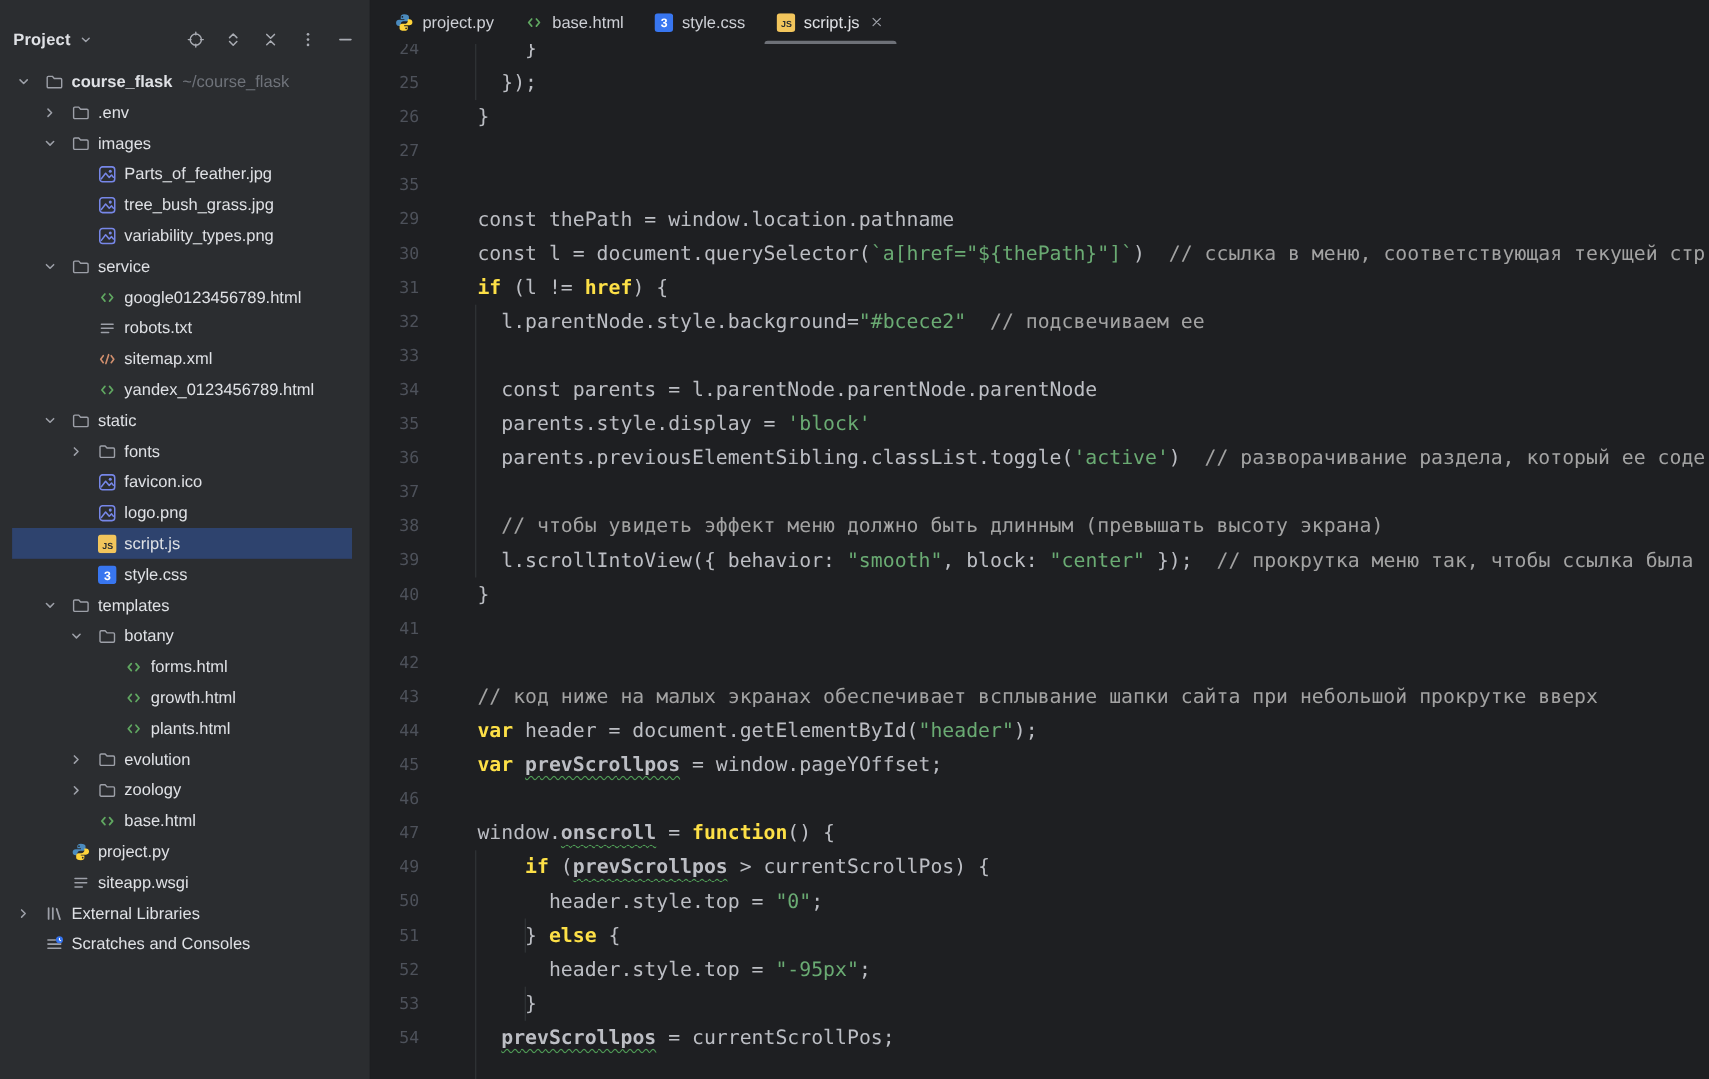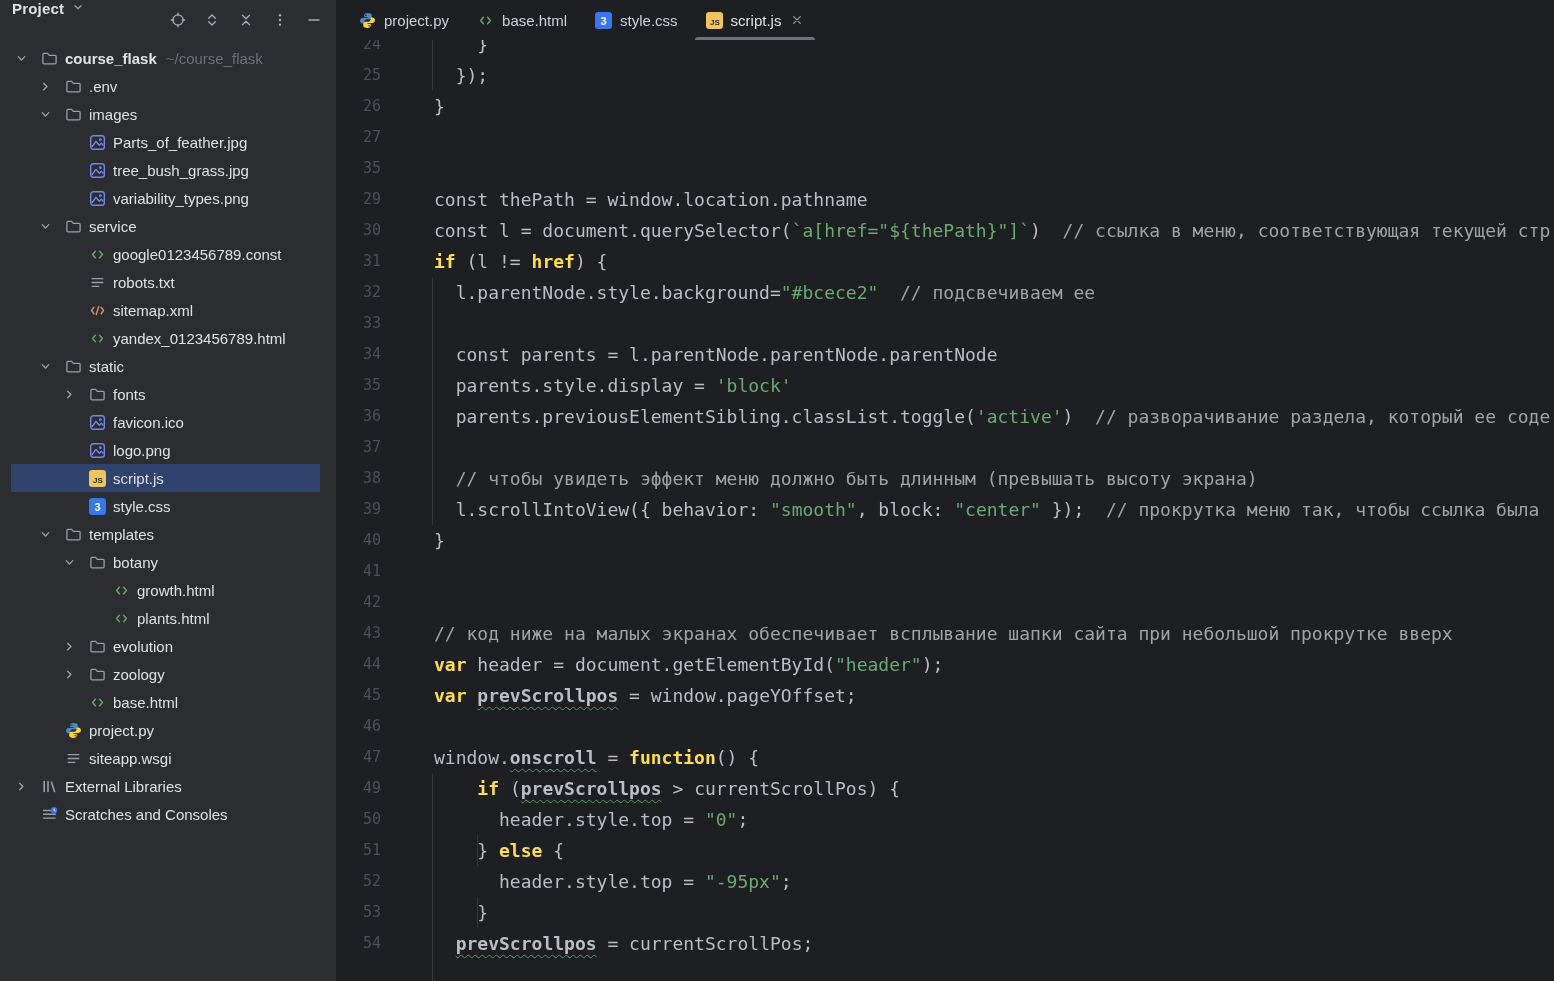--- a/index.html
+++ b/index.html
@@ -4,21 +4,21 @@
 <style>
   html,body{margin:0;padding:0;}
   body{
     width:1554px;height:981px;overflow:hidden;position:relative;
     background:#1E1F22;
     font-family:"Liberation Sans",sans-serif;
     -webkit-font-smoothing:antialiased;
   }
   
   .sidebar{position:absolute;left:0;top:0;width:336px;height:981px;background:#2B2D30;}
-  .sb-header{height:40px;display:flex;padding:0 14px 0 12px;}
+  .sb-header{height:40px;display:flex;align-items:center;padding:0 14px 0 12px;margin-top:16px;}
   .sb-title{color:#DFE1E5;font-size:15px;font-weight:700;letter-spacing:.2px;}
   .sb-title-chev{margin-left:7px;display:inline-flex;}
   .sb-actions{margin-left:auto;display:flex;align-items:center;gap:18px;}
   .sb-actions .icn{width:16px;height:16px;display:inline-flex;}
   .tree{padding-top:4px;}
   .trow{height:28px;display:flex;align-items:center;position:relative;color:#DFE1E5;font-size:15px;cursor:default;}
   .trow > *{position:relative;z-index:1;}
   .trow.sel::before{content:"";position:absolute;left:11px;right:16px;top:0;bottom:0;background:#2E436E;z-index:0;}
   .chev{width:28px;height:16px;display:inline-flex;align-items:center;justify-content:flex-start;flex:none;}
   .chev svg{margin-left:2px;}
@@ -177,21 +177,21 @@
         </span>
         <span class="tlabel">service</span>
       </div>
       <div class="trow" style="padding-left:60px">
         <span class="chev"></span>
         <span class="icn">
           <svg width="17" height="17" viewBox="0 0 16 16">
             <path d="M6 5 3.4 8 6 11M10 5l2.6 3L10 11" fill="none" stroke="#60A761" stroke-width="1.5" stroke-linecap="round" stroke-linejoin="round"></path>
           </svg>
         </span>
-        <span class="tlabel">google0123456789.const</span>
+        <span class="tlabel">google0123456789.html</span>
       </div>
       <div class="trow" style="padding-left:60px">
         <span class="chev"></span>
         <span class="icn">
           <svg width="17" height="17" viewBox="0 0 16 16">
             <path d="M3 4.4h10M3 8h10M3 11.6h6.2" fill="none" stroke="#9DA0A8" stroke-width="1.3" stroke-linecap="round"></path>
           </svg>
         </span>
         <span class="tlabel">robots.txt</span>
       </div>
@@ -299,20 +299,29 @@
           <svg width="15" height="15" viewBox="0 0 16 16">
             <path d="M4.5 6 8 9.5 11.5 6" fill="none" stroke="#9DA0A8" stroke-width="1.5" stroke-linecap="round" stroke-linejoin="round"></path>
           </svg>
         </span>
         <span class="icn">
           <svg width="17" height="17" viewBox="0 0 16 16">
             <path d="M1.8 4.2c0-.6.4-1 1-1h3.4l1.6 1.8h5.4c.6 0 1 .4 1 1v6c0 .6-.4 1-1 1H2.8c-.6 0-1-.4-1-1z" fill="none" stroke="#9DA0A8" stroke-width="1.2" stroke-linejoin="round"></path>
           </svg>
         </span>
         <span class="tlabel">botany</span>
+      </div>
+      <div class="trow" style="padding-left:84px">
+        <span class="chev"></span>
+        <span class="icn">
+          <svg width="17" height="17" viewBox="0 0 16 16">
+            <path d="M6 5 3.4 8 6 11M10 5l2.6 3L10 11" fill="none" stroke="#60A761" stroke-width="1.5" stroke-linecap="round" stroke-linejoin="round"></path>
+          </svg>
+        </span>
+        <span class="tlabel">forms.html</span>
       </div>
       <div class="trow" style="padding-left:84px">
         <span class="chev"></span>
         <span class="icn">
           <svg width="17" height="17" viewBox="0 0 16 16">
             <path d="M6 5 3.4 8 6 11M10 5l2.6 3L10 11" fill="none" stroke="#60A761" stroke-width="1.5" stroke-linecap="round" stroke-linejoin="round"></path>
           </svg>
         </span>
         <span class="tlabel">growth.html</span>
       </div>

